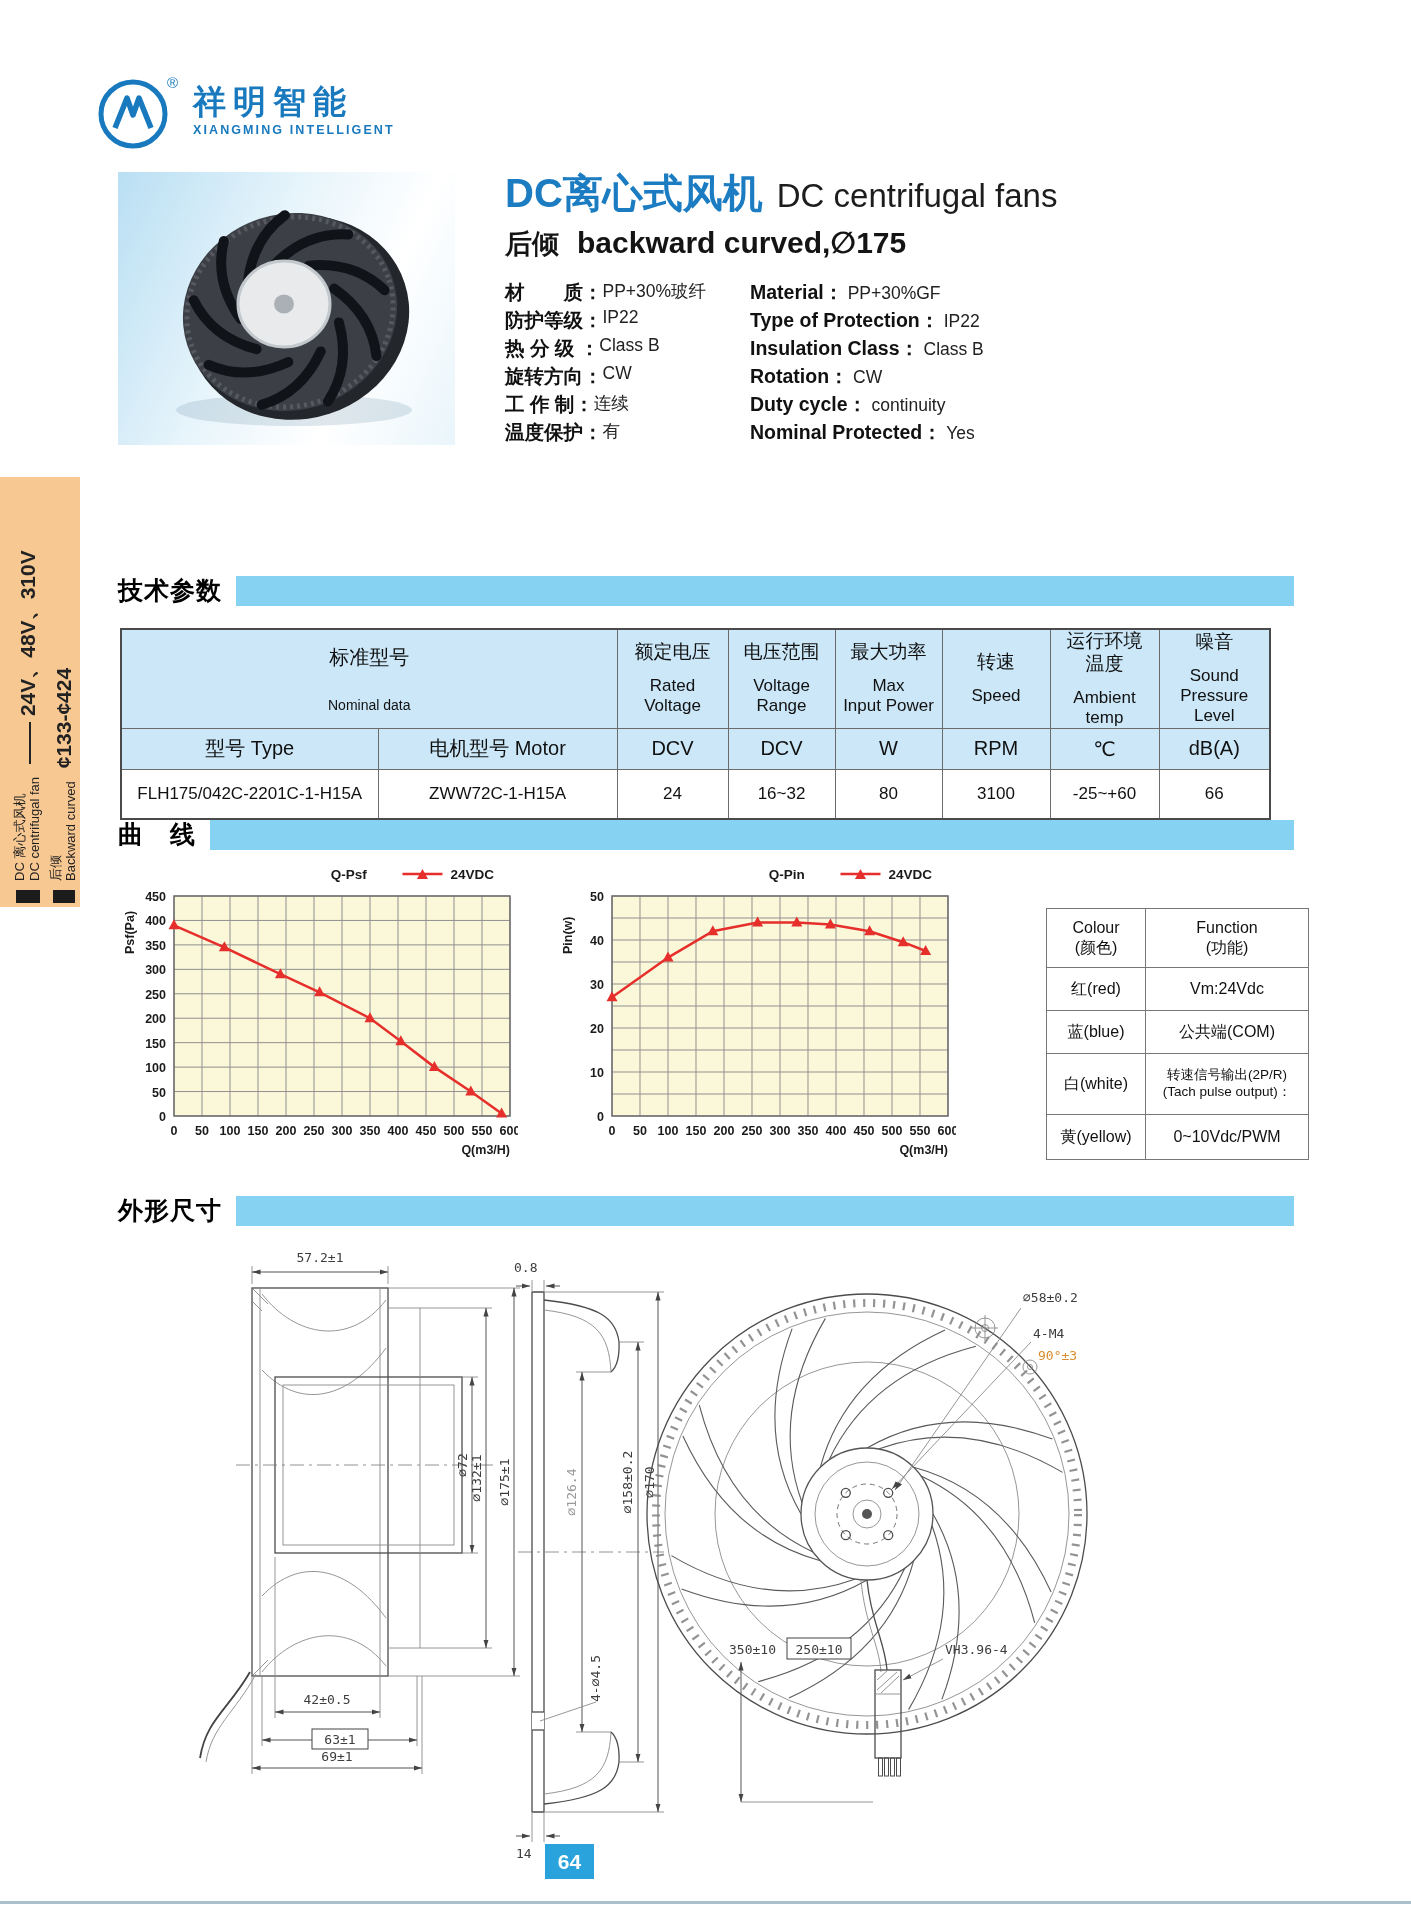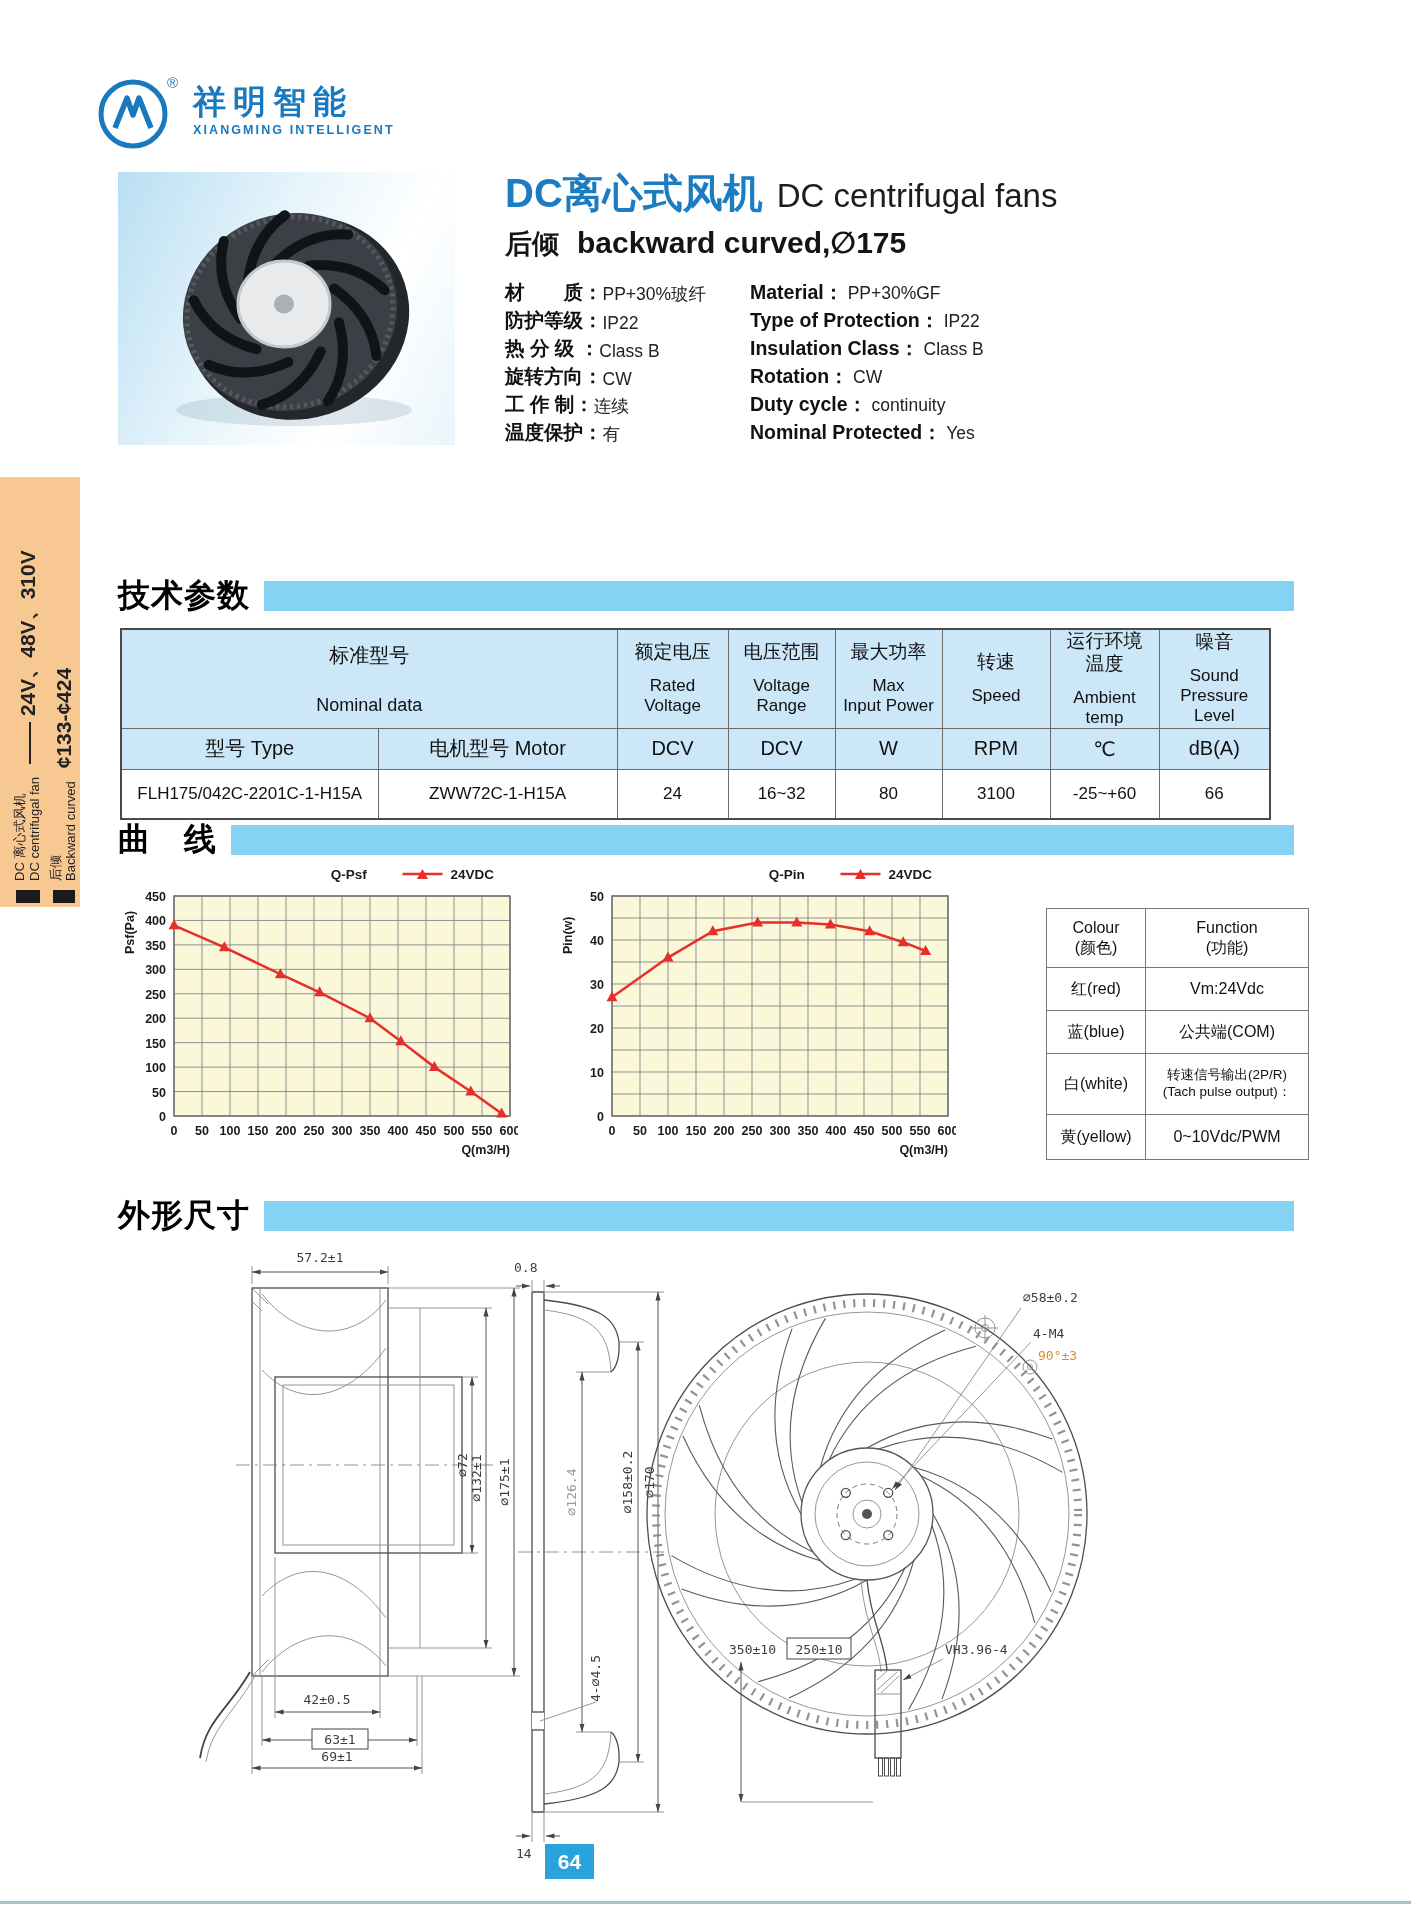--- a/index.html
+++ b/index.html
@@ -27,42 +27,42 @@
 
   
   .titleblock{position:absolute;left:505px;top:166px;}
   .t1{display:flex;align-items:baseline;gap:14px;}
   .t1 .cn{font-size:40px;font-weight:800;color:#1b7cc2;}
   .t1 .en{font-size:33px;color:#1d1d1d;}
   .t2{margin-top:4px;font-size:30px;font-weight:700;color:#141414;display:flex;align-items:baseline;gap:18px;}
   .t2 .cn{font-size:27px;}
   .specs{margin-top:16px;}
   .spec-row{display:flex;height:28px;align-items:center;}
-  .cnp{width:245px;display:flex;align-items:flex-end;}
+  .cnp{width:245px;display:flex;align-items:flex-start;}
   .lb{font-size:19.5px;font-weight:700;color:#111;white-space:pre;}
   .vl{font-size:17.5px;color:#222;}
 
   
   .sec{position:absolute;left:118px;width:1176px;display:flex;align-items:center;gap:14px;}
-  .sec .lbl{font-size:32px;font-weight:800;letter-spacing:1px;white-space:pre;color:#000;}
+  .sec .lbl{font-size:25px;font-weight:800;letter-spacing:1px;white-space:pre;color:#000;}
   .sec .bar{flex:1;height:30px;background:#85d2f2;}
   #sec-tech{top:574px;}
   #sec-curve{top:818px;}
   #sec-dims{top:1146px;margin-top:48px;}
 
   
   .spec-table{position:absolute;left:120px;top:628px;border-collapse:collapse;table-layout:fixed;border:2px solid #4a4a4a;}
   .spec-table td{border:1px solid #6b6b6b;text-align:center;vertical-align:middle;padding:0;}
   .spec-table tr.h1 td{background:#cbe7f8;height:96px;}
   .spec-table tr.h2 td{background:#cbe7f8;height:40px;font-size:20px;}
   .spec-table tr.vals td{height:48px;font-size:17px;background:#fff;}
   .h1 .cn{font-size:19px;white-space:pre-line;line-height:1.2;}
   .h1 .en{font-size:17px;margin-top:12px;white-space:pre-line;line-height:1.18;}
   .h1 .nom1{font-size:20px;margin-bottom:26px;}
-  .h1 .nom2{font-size:18px;}
+  .h1 .nom2{font-size:14px;}
 
   
   .chart{position:absolute;}
   #chart0{left:118px;top:862px;}
   #chart1{left:556px;top:862px;}
   .chart text.tick{font-size:12.5px;font-weight:700;fill:#1a1a1a;}
   .chart text.ctitle{font-size:13.5px;font-weight:700;fill:#1a1a1a;}
 
   
   .wire-table{position:absolute;left:1046px;top:908px;border-collapse:collapse;}

